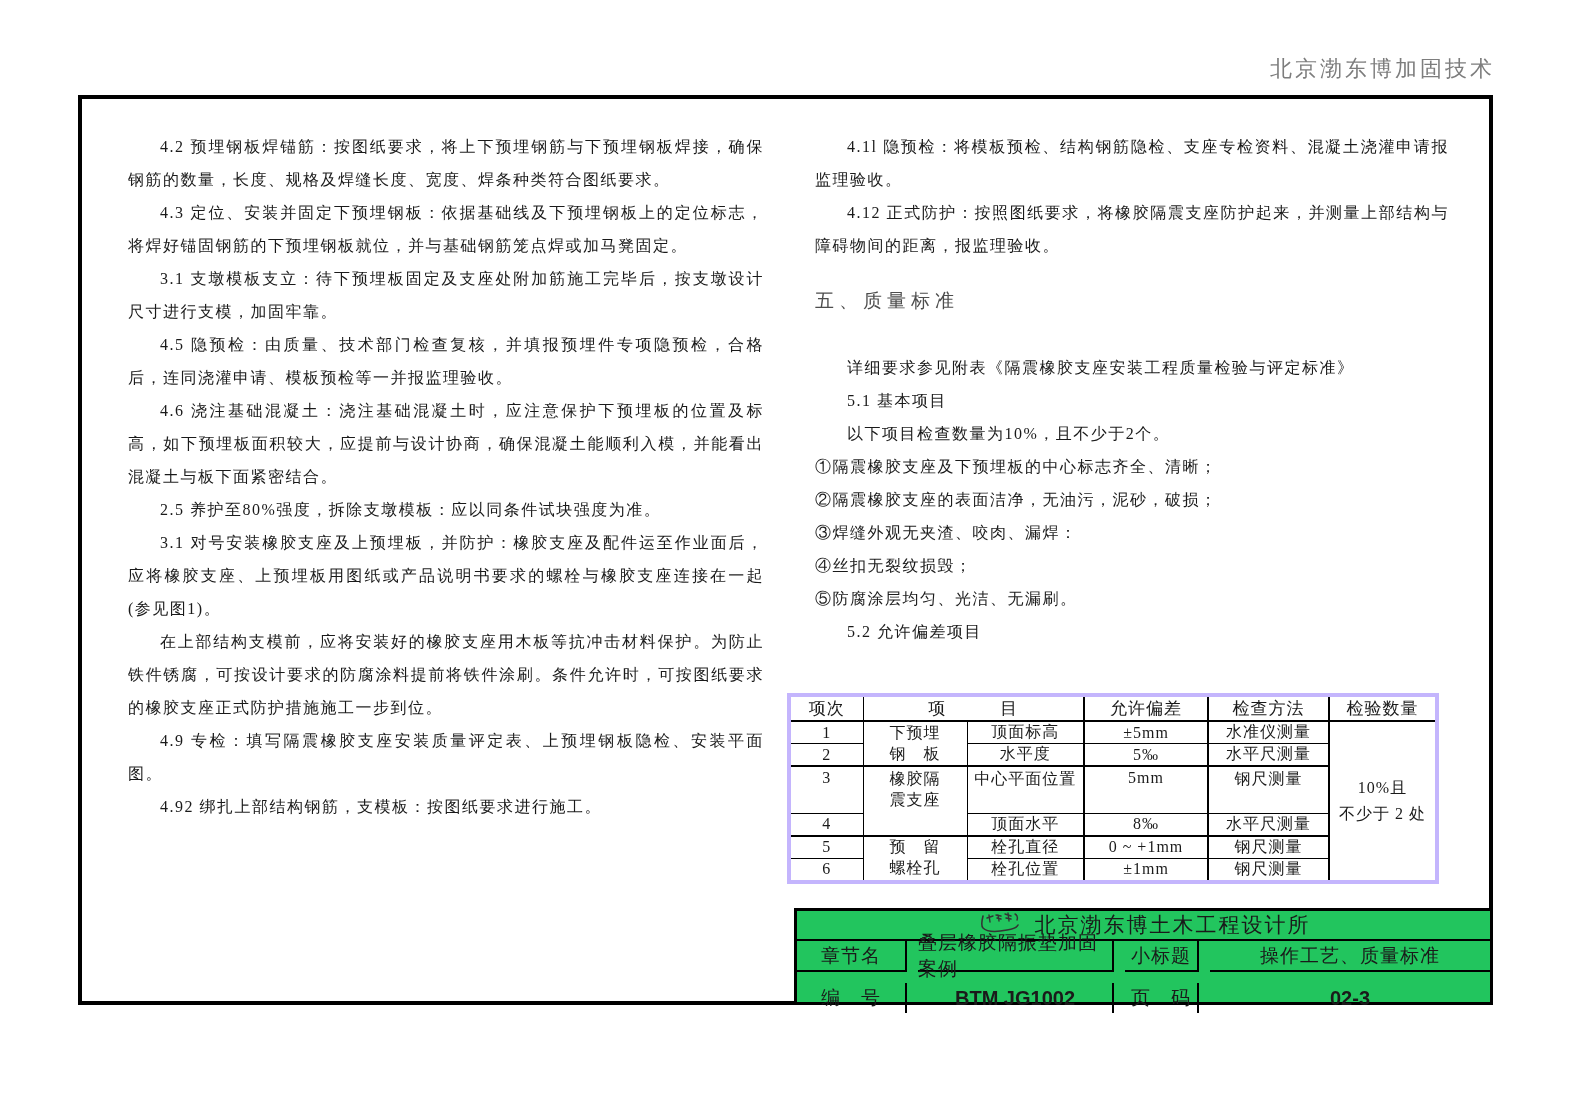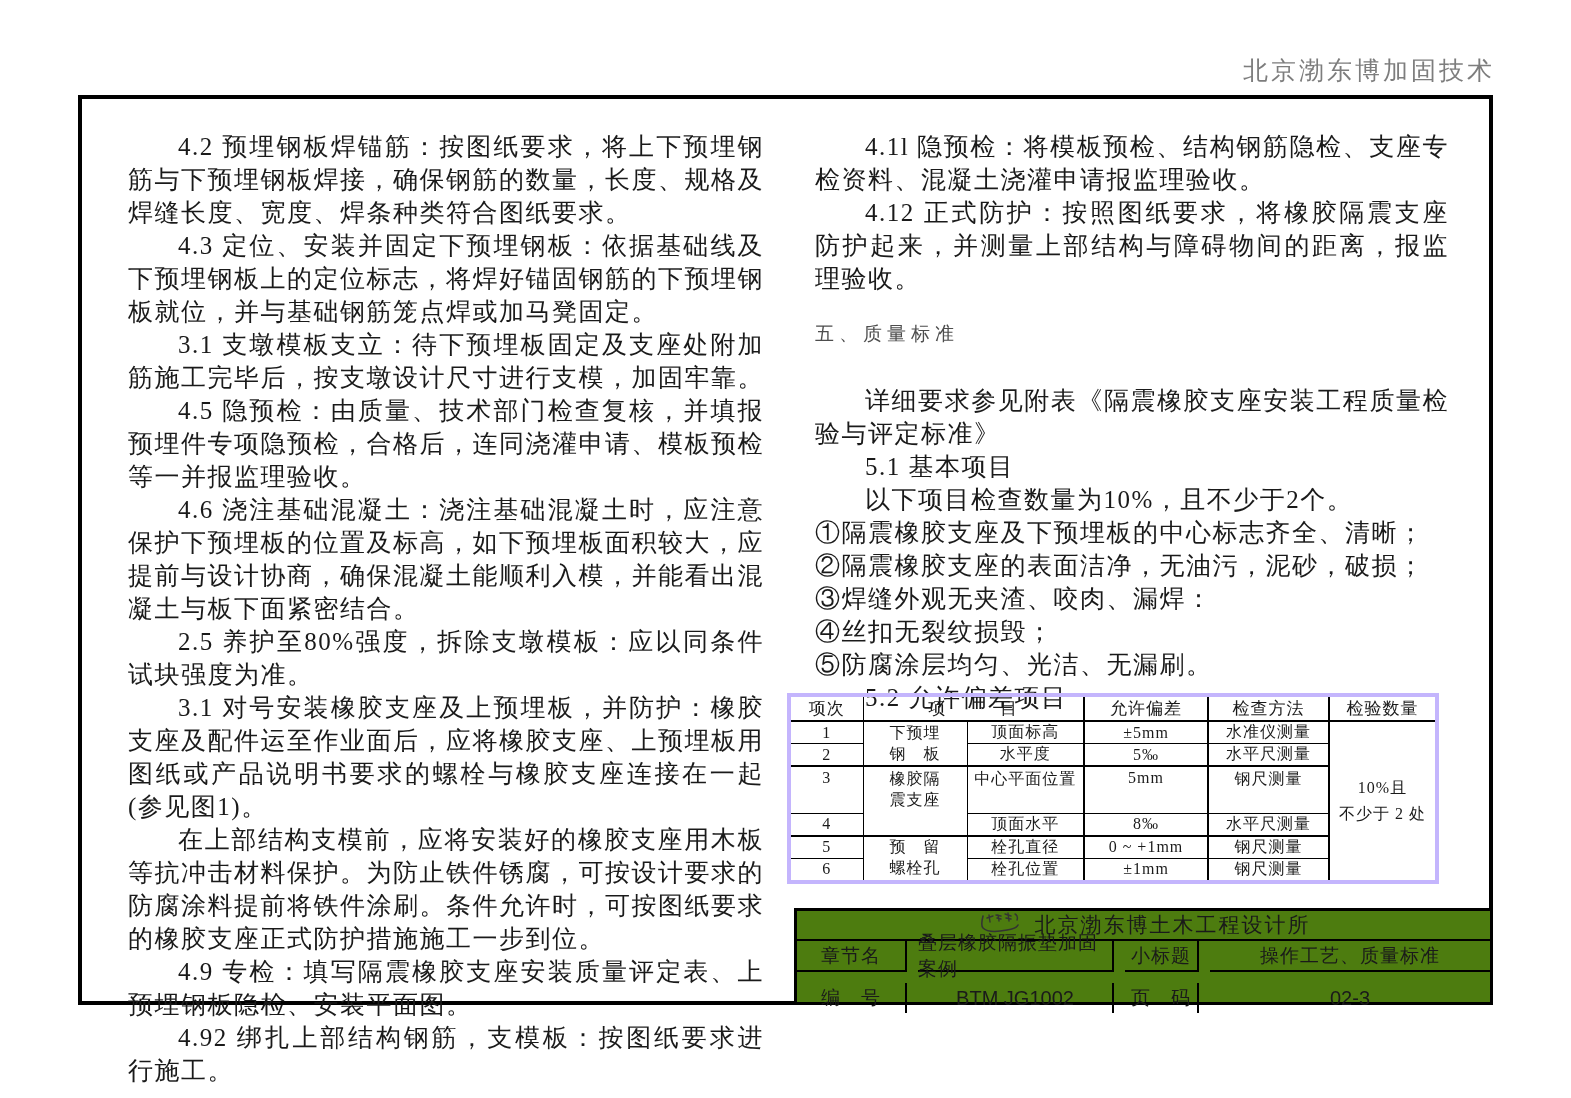--- a/index.html
+++ b/index.html
@@ -8,38 +8,38 @@
     position:relative;
     width:1571px;height:1098px;
     background:#ffffff;
     font-family:"Liberation Serif","DejaVu Serif",serif;
     color:#1a1a1a;
     overflow:hidden;
   }
   .page-header{
     position:absolute;top:54px;left:0;right:76px;
     text-align:right;
-    font-size:25px;letter-spacing:3px;
+    font-size:22px;letter-spacing:3px;
     color:#7d7d7d;
   }
   .main-box{
     position:absolute;left:78px;top:95px;
     width:1415px;height:910px;
     border:4px solid #000;
     background:#fff;
   }
   .col-left{
     position:absolute;left:46px;top:31px;width:636px;
   }
   .col-right{
     position:absolute;left:733px;top:31px;width:634px;
   }
   .para{
     margin:0;
-    font-size:25px;line-height:33px;
+    font-size:16px;line-height:33px;
     letter-spacing:1.5px;
     text-align:justify;
     text-justify:inter-character;
   }
   .indent{text-indent:2em;}
   .section-heading{
     margin:23px 0 34px 0;
     font-size:19px;line-height:32px;
     letter-spacing:5px;
     color:#4d4d4d;
@@ -68,21 +68,21 @@
   .dev-table .r-norm{height:21px;}
   .dev-table .r-tall{height:47px;}
   .dev-table .vtop{vertical-align:top;padding-top:2px;}
   .ml{white-space:pre-line;}
   .qty-cell{line-height:26px;}
   
   .title-block{
     position:absolute;right:-4px;bottom:-4px;
     width:699px;height:97px;
     border:3px solid #000;
-    background:#4d7c0f;
+    background:#22c55e;
   }
   .tb-company{
     height:30px;border-bottom:2px solid #000;
     display:flex;align-items:center;justify-content:center;gap:12px;
     font-size:21px;letter-spacing:2px;
   }
   .tb-grid{
     display:grid;
     grid-template-columns:110px 196px 74px 1fr;
     grid-template-rows:31px 30px;
@@ -90,21 +90,21 @@
   }
   .tb-cell{
     display:flex;align-items:center;justify-content:center;
     font-size:19px;letter-spacing:1px;
     border-right:2px solid #000;
   }
   .tb-cell.last{border-right:none;}
   .tb-row1{border-bottom:2px solid #000;}
   .tb-code,.tb-page{
     font-family:"Liberation Sans","DejaVu Sans",sans-serif;
-    font-size:20px;font-weight:normal;letter-spacing:0px;
+    font-size:20px;font-weight:bold;letter-spacing:0px;
   }
   .logo{flex:0 0 auto;display:block;}
 </style>
 </head>
 <body>
 
 <div id="page">
 
   <div class="page-header">北京渤东博加固技术</div>
 

